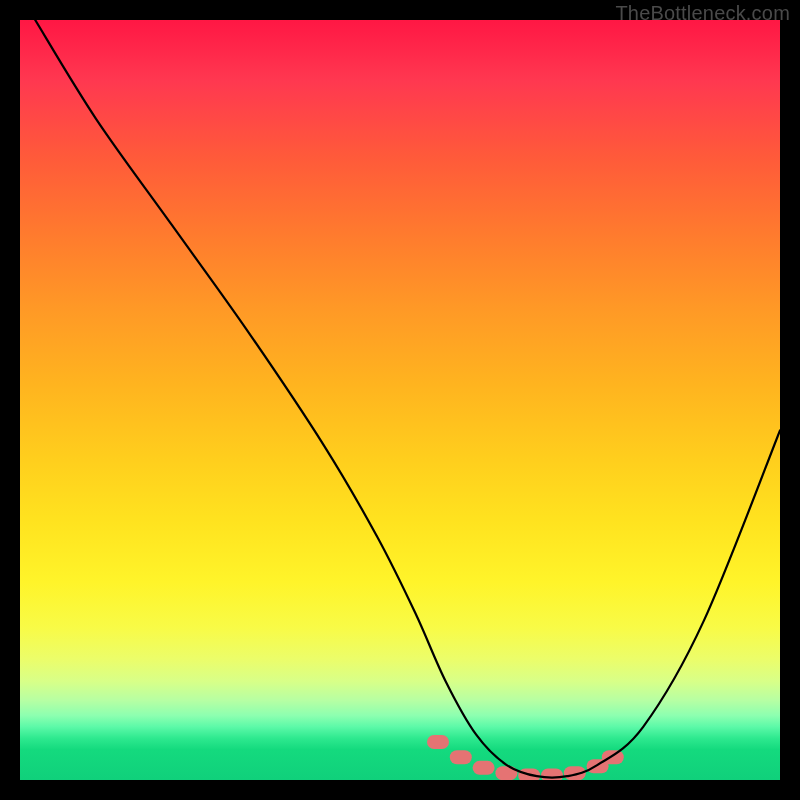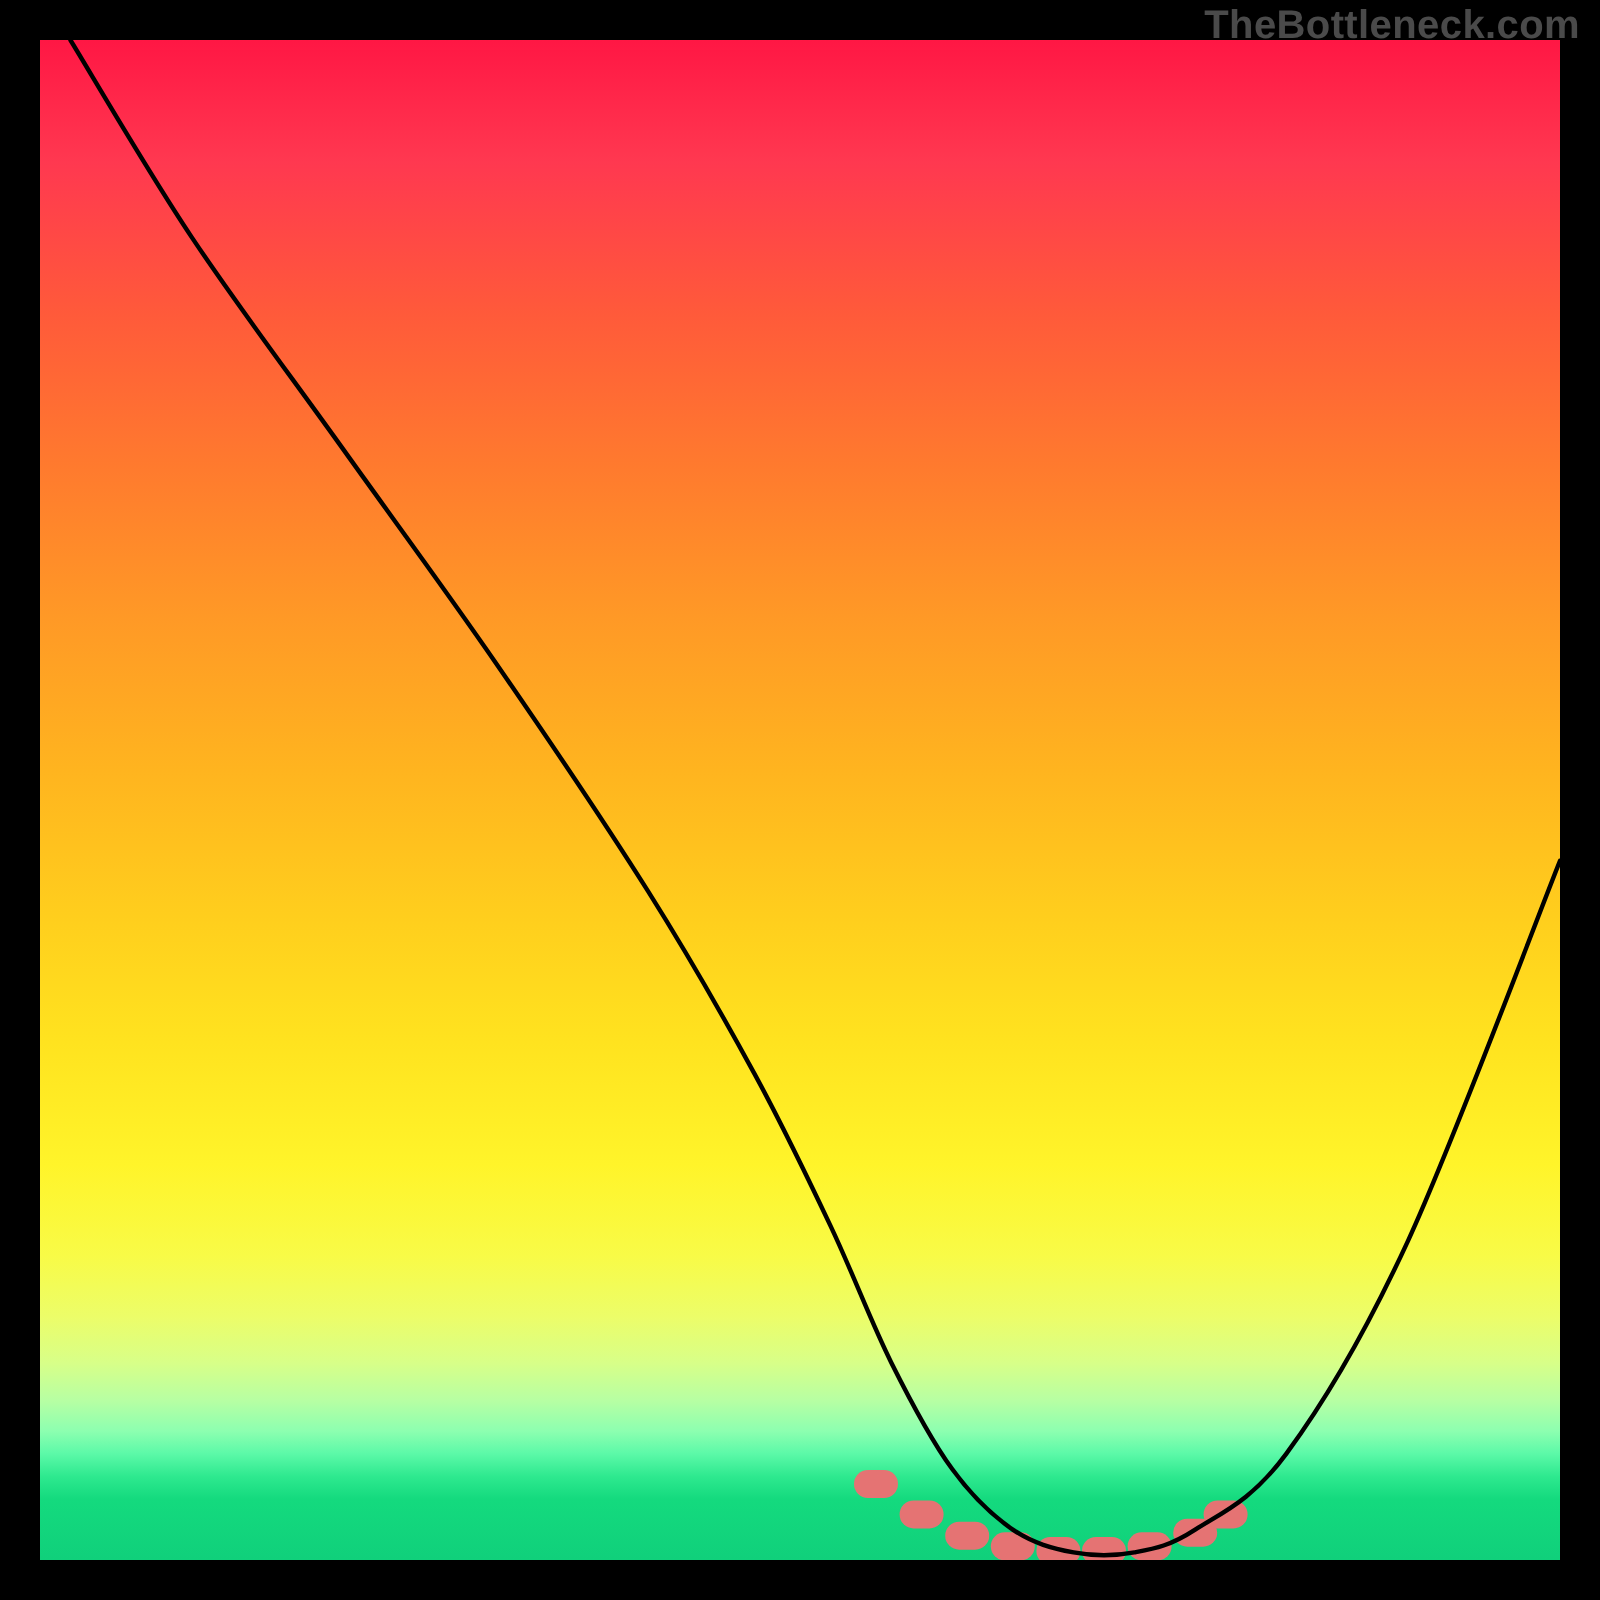--- a/index.html
+++ b/index.html
@@ -51,21 +51,21 @@
   }
   .curve-svg {
     position: absolute;
     inset: 0;
   }
   .watermark {
     position: absolute;
     top: 2px;
     right: 10px;
     font-size: 20px;
-    font-weight: 700;
+    font-weight: 400;
     color: #4a4a4a;
     letter-spacing: 0.2px;
     user-select: none;
   }
 </style>
 </head>
 <body>
 
 <div class="stage">
 

